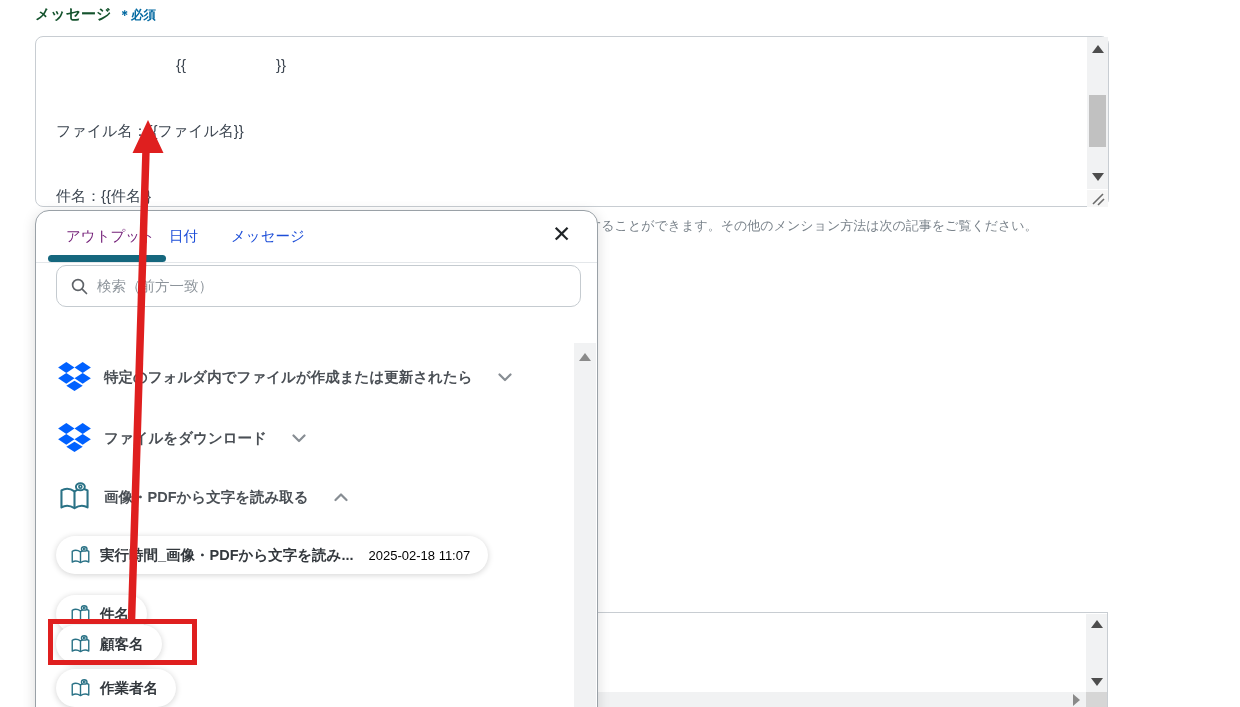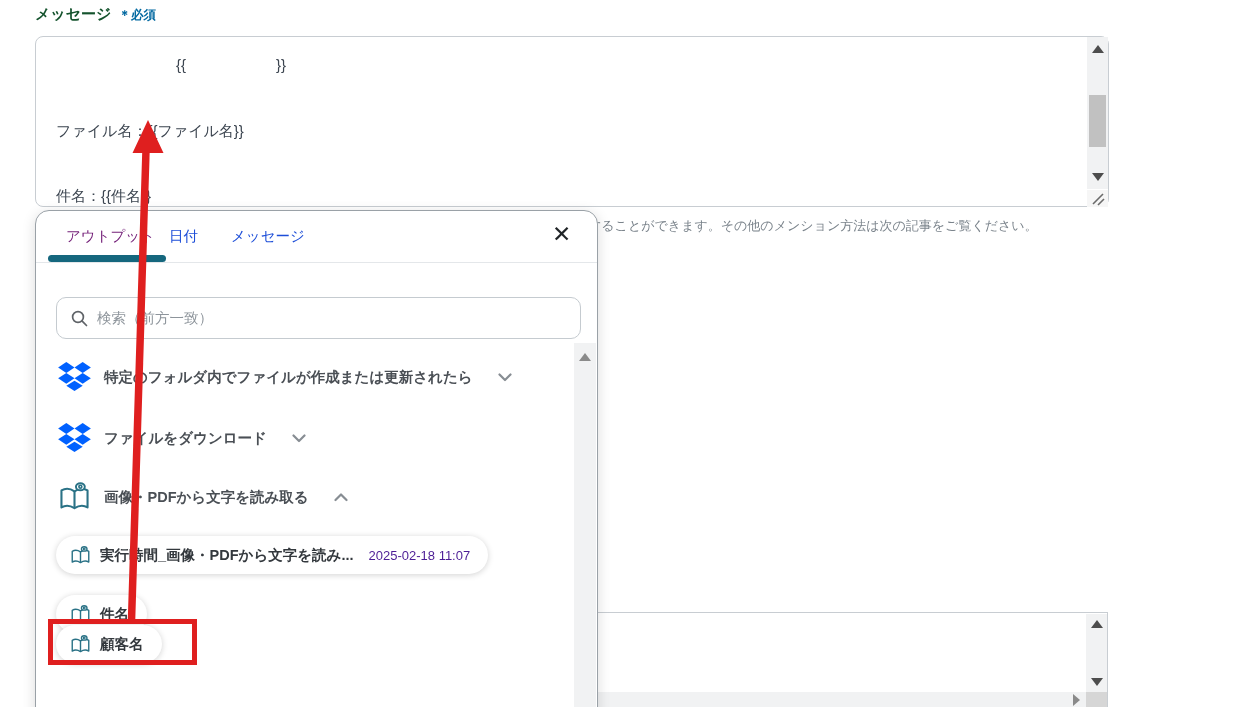--- a/index.html
+++ b/index.html
@@ -36,35 +36,35 @@
   
   .popup { position:absolute; left:35px; top:210px; width:563px; height:520px; background:#fff;
            border:1px solid #9aa1a7; border-radius:14px 14px 0 0;
            box-shadow:0 3px 14px rgba(0,0,0,.14); z-index:10; }
   .tabbar { position:absolute; left:0; top:0; right:0; height:52px; border-bottom:1px solid #e4e7ea; }
   .tab { position:absolute; top:16px; font-size:14.5px; font-weight:400; color:#1d4ed8; cursor:pointer; }
   .tab.active { font-weight:400; color:#701a75; }
   .tab-underline { position:absolute; left:12px; top:44px; width:118px; height:7px; border-radius:4px; }
   .close-btn { position:absolute; left:516px; top:12px; font-size:23px; font-weight:700; color:#1f2326; cursor:pointer; line-height:1; }
 
-  .searchbox { position:absolute; left:20px; top:86px; width:525px; height:42px;
+  .searchbox { position:absolute; left:20px; top:54px; width:525px; height:42px;
                border:1px solid #c5cbd0; border-radius:10px; display:flex; align-items:center; padding:0 14px; gap:9px; background:#fff; }
   .searchbox input { border:none; outline:none; flex:1; font-size:14.5px; color:#333;
                      font-family:"Liberation Sans","DejaVu Sans",sans-serif; }
   .searchbox input::placeholder { color:#8d949b; }
 
   .group-row { position:absolute; left:22px; display:flex; align-items:center; gap:13px; height:34px; cursor:pointer; }
   .group-label { font-size:14.5px; font-weight:600; color:#4a4f55; }
   .chev { margin-left:12px; display:inline-flex; }
 
   .chip { position:absolute; display:inline-flex; align-items:center; gap:9px; height:38px;
           padding:0 18px 0 14px; border-radius:19px; background:#fff;
           box-shadow:0 1px 6px rgba(0,0,0,.18); cursor:pointer; }
   .chip-label { font-size:14.5px; font-weight:700; color:#33383d; white-space:nowrap; }
-  .chip-time { font-size:13px; font-weight:400; color:#4c1d95; margin-left:6px; white-space:nowrap; }
+  .chip-time { font-size:13px; font-weight:400; color:#000000; margin-left:6px; white-space:nowrap; }
 
   .popup-scroll { position:absolute; left:538px; top:132px; width:22px; height:388px; background:#f1f2f3; }
 
   
   .anno-rect { position:absolute; left:48px; top:619px; width:149px; height:46px;
                border:5px solid #df1f1f; z-index:40; pointer-events:none; }
   .anno-arrow { position:absolute; left:0; top:0; z-index:50; pointer-events:none; }
 </style>
 </head>
 <body>
@@ -200,20 +200,29 @@
     <div class="chip" style="left:20px; top:414px;">
       <svg width="21" height="19" viewBox="0 0 25 23">
         <path d="M2.5 6.5c3-1.9 6.2-1.9 10 .6 3.8-2.5 7-2.5 10-.6v13c-3-1.9-6.2-1.9-10 .6-3.8-2.5-7-2.5-10-.6z" fill="none" stroke="#2A7286" stroke-width="1.7" stroke-linejoin="round"></path>
         <line x1="12.5" y1="7.1" x2="12.5" y2="19.6" stroke="#2A7286" stroke-width="1.7"></line>
         <ellipse cx="17" cy="3.6" rx="3.4" ry="2.7" fill="#fff" stroke="#2A7286" stroke-width="1.6"></ellipse>
         <circle cx="17" cy="3.6" r="1.1" fill="none" stroke="#2A7286" stroke-width="1.4"></circle>
       </svg>
       <span class="chip-label">顧客名</span>
     </div>
 
+    <div class="chip" style="left:20px; top:458px;">
+      <svg width="21" height="19" viewBox="0 0 25 23">
+        <path d="M2.5 6.5c3-1.9 6.2-1.9 10 .6 3.8-2.5 7-2.5 10-.6v13c-3-1.9-6.2-1.9-10 .6-3.8-2.5-7-2.5-10-.6z" fill="none" stroke="#2A7286" stroke-width="1.7" stroke-linejoin="round"></path>
+        <line x1="12.5" y1="7.1" x2="12.5" y2="19.6" stroke="#2A7286" stroke-width="1.7"></line>
+        <ellipse cx="17" cy="3.6" rx="3.4" ry="2.7" fill="#fff" stroke="#2A7286" stroke-width="1.6"></ellipse>
+        <circle cx="17" cy="3.6" r="1.1" fill="none" stroke="#2A7286" stroke-width="1.4"></circle>
+      </svg>
+      <span class="chip-label">作業者名</span>
+    </div>
 
     <div class="popup-scroll">
       <div class="sb-arrow sb-up" style="top:10px; border-bottom-color:#8a8a8a;"></div>
     </div>
   </div>
 
   <div class="anno-rect"></div>
 
   <svg class="anno-arrow" width="1240" height="707" viewBox="0 0 1240 707">
     <line x1="131.5" y1="621" x2="146" y2="150" stroke="#DF1F1F" stroke-width="7.5"></line>

